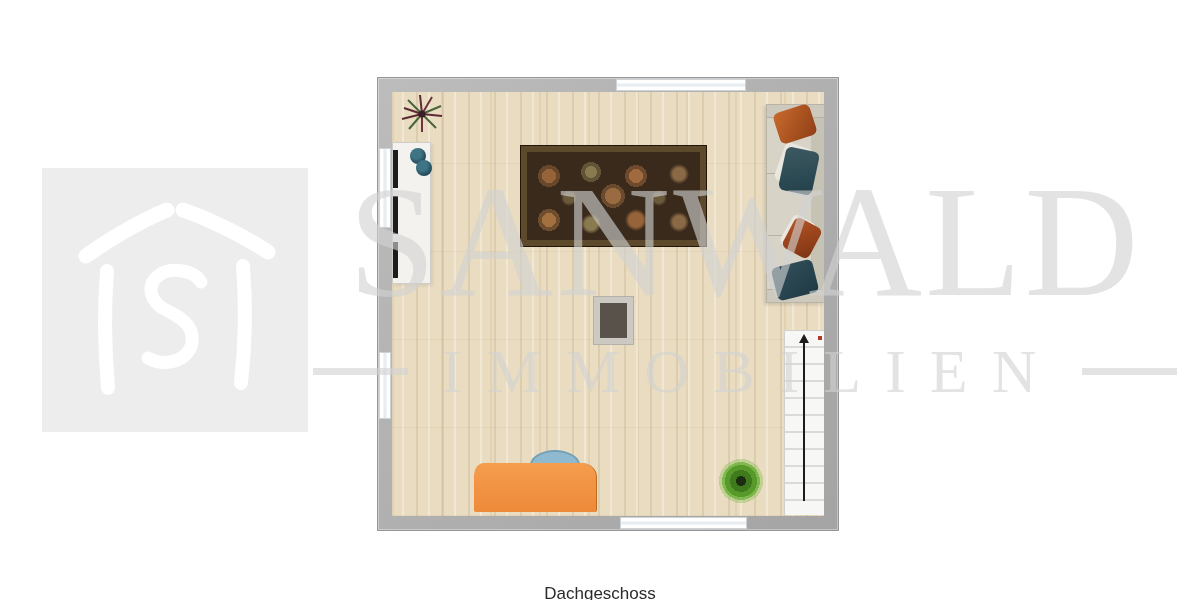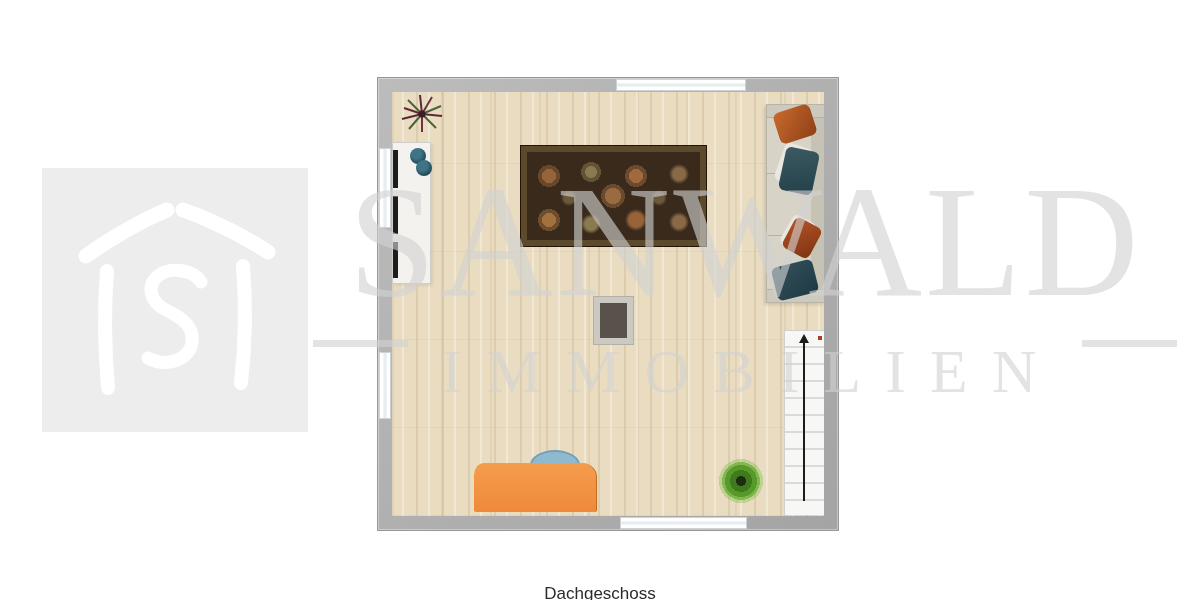--- a/index.html
+++ b/index.html
@@ -107,21 +107,21 @@
       radial-gradient(circle at 30% 33%, rgba(155,205,95,.55) 0 4px, transparent 6px),
       radial-gradient(circle at 72% 30%, rgba(140,190,80,.5) 0 4px, transparent 6px),
       radial-gradient(circle at 70% 72%, rgba(155,205,95,.5) 0 4px, transparent 6px),
       radial-gradient(circle at 28% 70%, rgba(140,190,80,.45) 0 4px, transparent 6px);}
 
   
   .wm{position:absolute;left:0;top:0;width:1200px;height:600px;z-index:40;pointer-events:none;
       color:rgba(210,210,210,0.62);}
   .wm-l1{position:absolute;left:330px;top:163px;width:830px;text-align:center;
          font-family:"Liberation Serif",serif;font-size:158px;letter-spacing:3px;line-height:1;white-space:nowrap;}
-  .wm-l2row{position:absolute;left:330px;top:340px;width:830px;display:flex;align-items:flex-start;
+  .wm-l2row{position:absolute;left:330px;top:340px;width:830px;display:flex;align-items:center;
             justify-content:center;gap:22px;}
   .wm-bar{width:95px;height:7px;background:rgba(210,210,210,0.62);flex:none;}
   .wm-l2{font-family:"Liberation Serif",serif;font-size:62px;letter-spacing:24px;line-height:1;
          white-space:nowrap;text-indent:12px;}
 
   
   .floor-label{position:absolute;left:0;top:584px;width:1200px;text-align:center;
                font-size:17px;color:#2a2a2a;}
 </style>
 </head>

